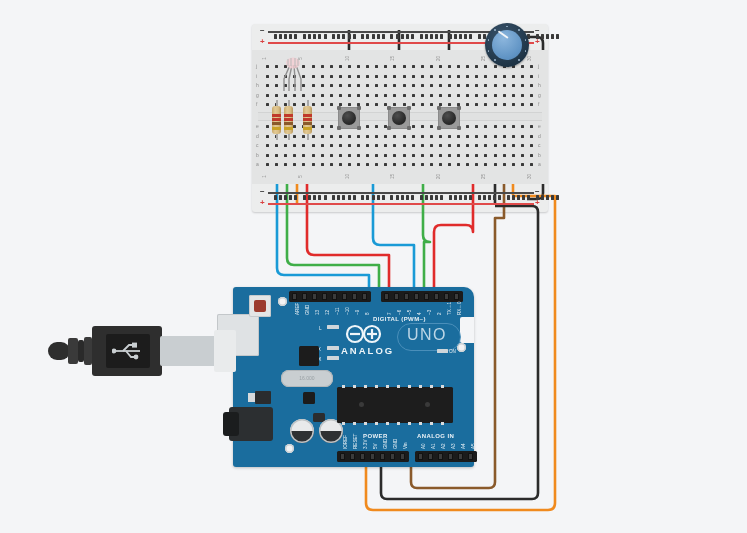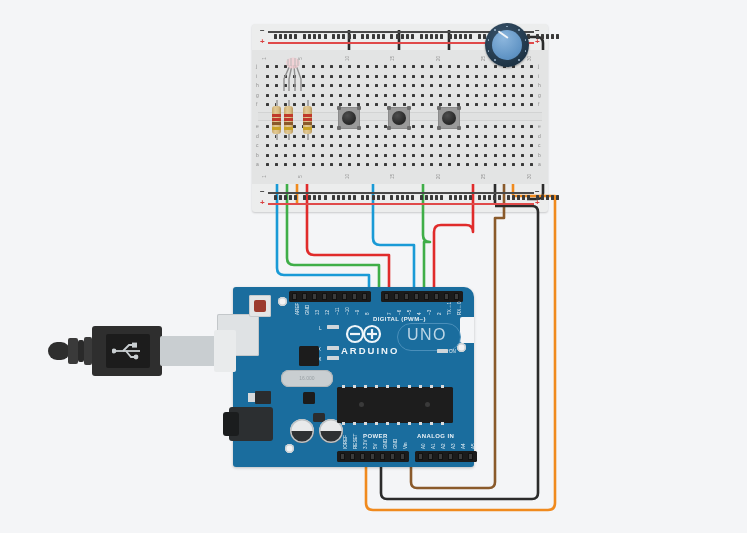--- a/index.html
+++ b/index.html
@@ -842,21 +842,21 @@
 
     <svg class="abs" style="left:110px;top:36px;width:42px;height:22px;">
       <g stroke="#eef5f9" stroke-width="2.2" fill="none">
         <circle cx="12" cy="11" r="8"></circle>
           <circle cx="29" cy="11" r="8"></circle>
         <path d="M7,11 L17,11"></path>
           <path d="M24,11 L34,11"></path>
           <path d="M29,6 L29,16"></path>
       </g>
     </svg>
-    <div class="logoTxt" style="left:108px;top:58px;">ARDUINO</div>
+    <div class="logoTxt" style="left:108px;top:58px;">ANALOG</div>
     <div id="unoOval" style="left:164px;top:36px;width:62px;height:26px;"></div>
     <div class="unoTxt" style="left:174px;top:39px;">UNO</div>
 
     <div class="ledlab" style="left:86px;top:39px;">L</div>
     <div class="ledsm" style="left:94px;top:38px;width:12px;"></div>
     <div class="ledlab" style="left:82px;top:60px;">TX</div>
     <div class="ledsm" style="left:94px;top:59px;width:12px;"></div>
     <div class="ledlab" style="left:82px;top:70px;">RX</div>
     <div class="ledsm" style="left:94px;top:69px;width:12px;"></div>
     <div class="ledsm" style="left:204px;top:62px;width:11px;"></div>

